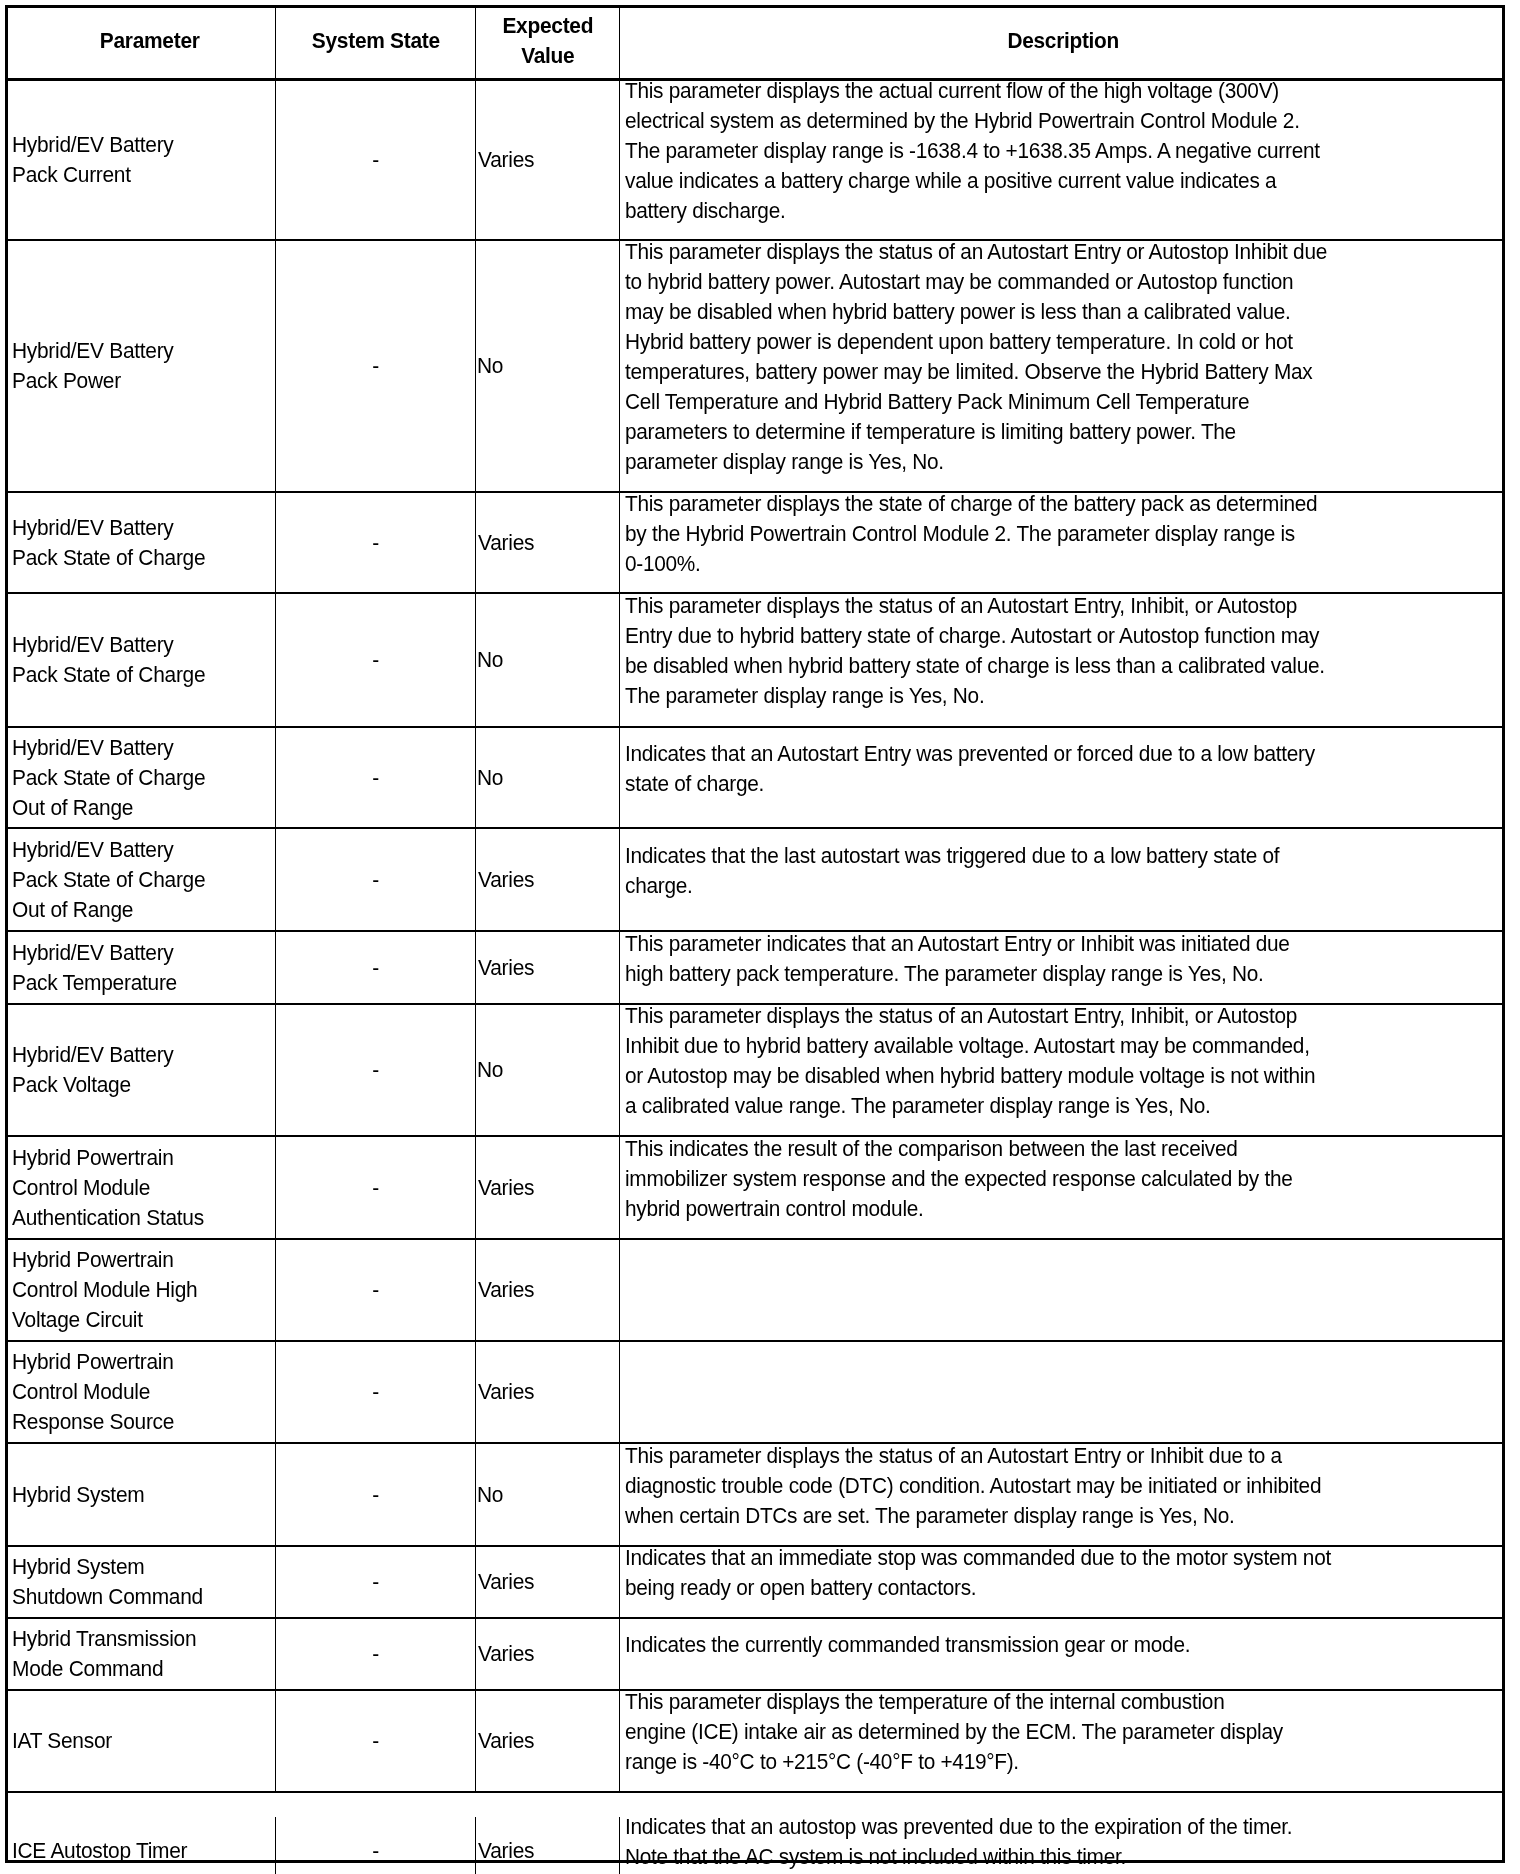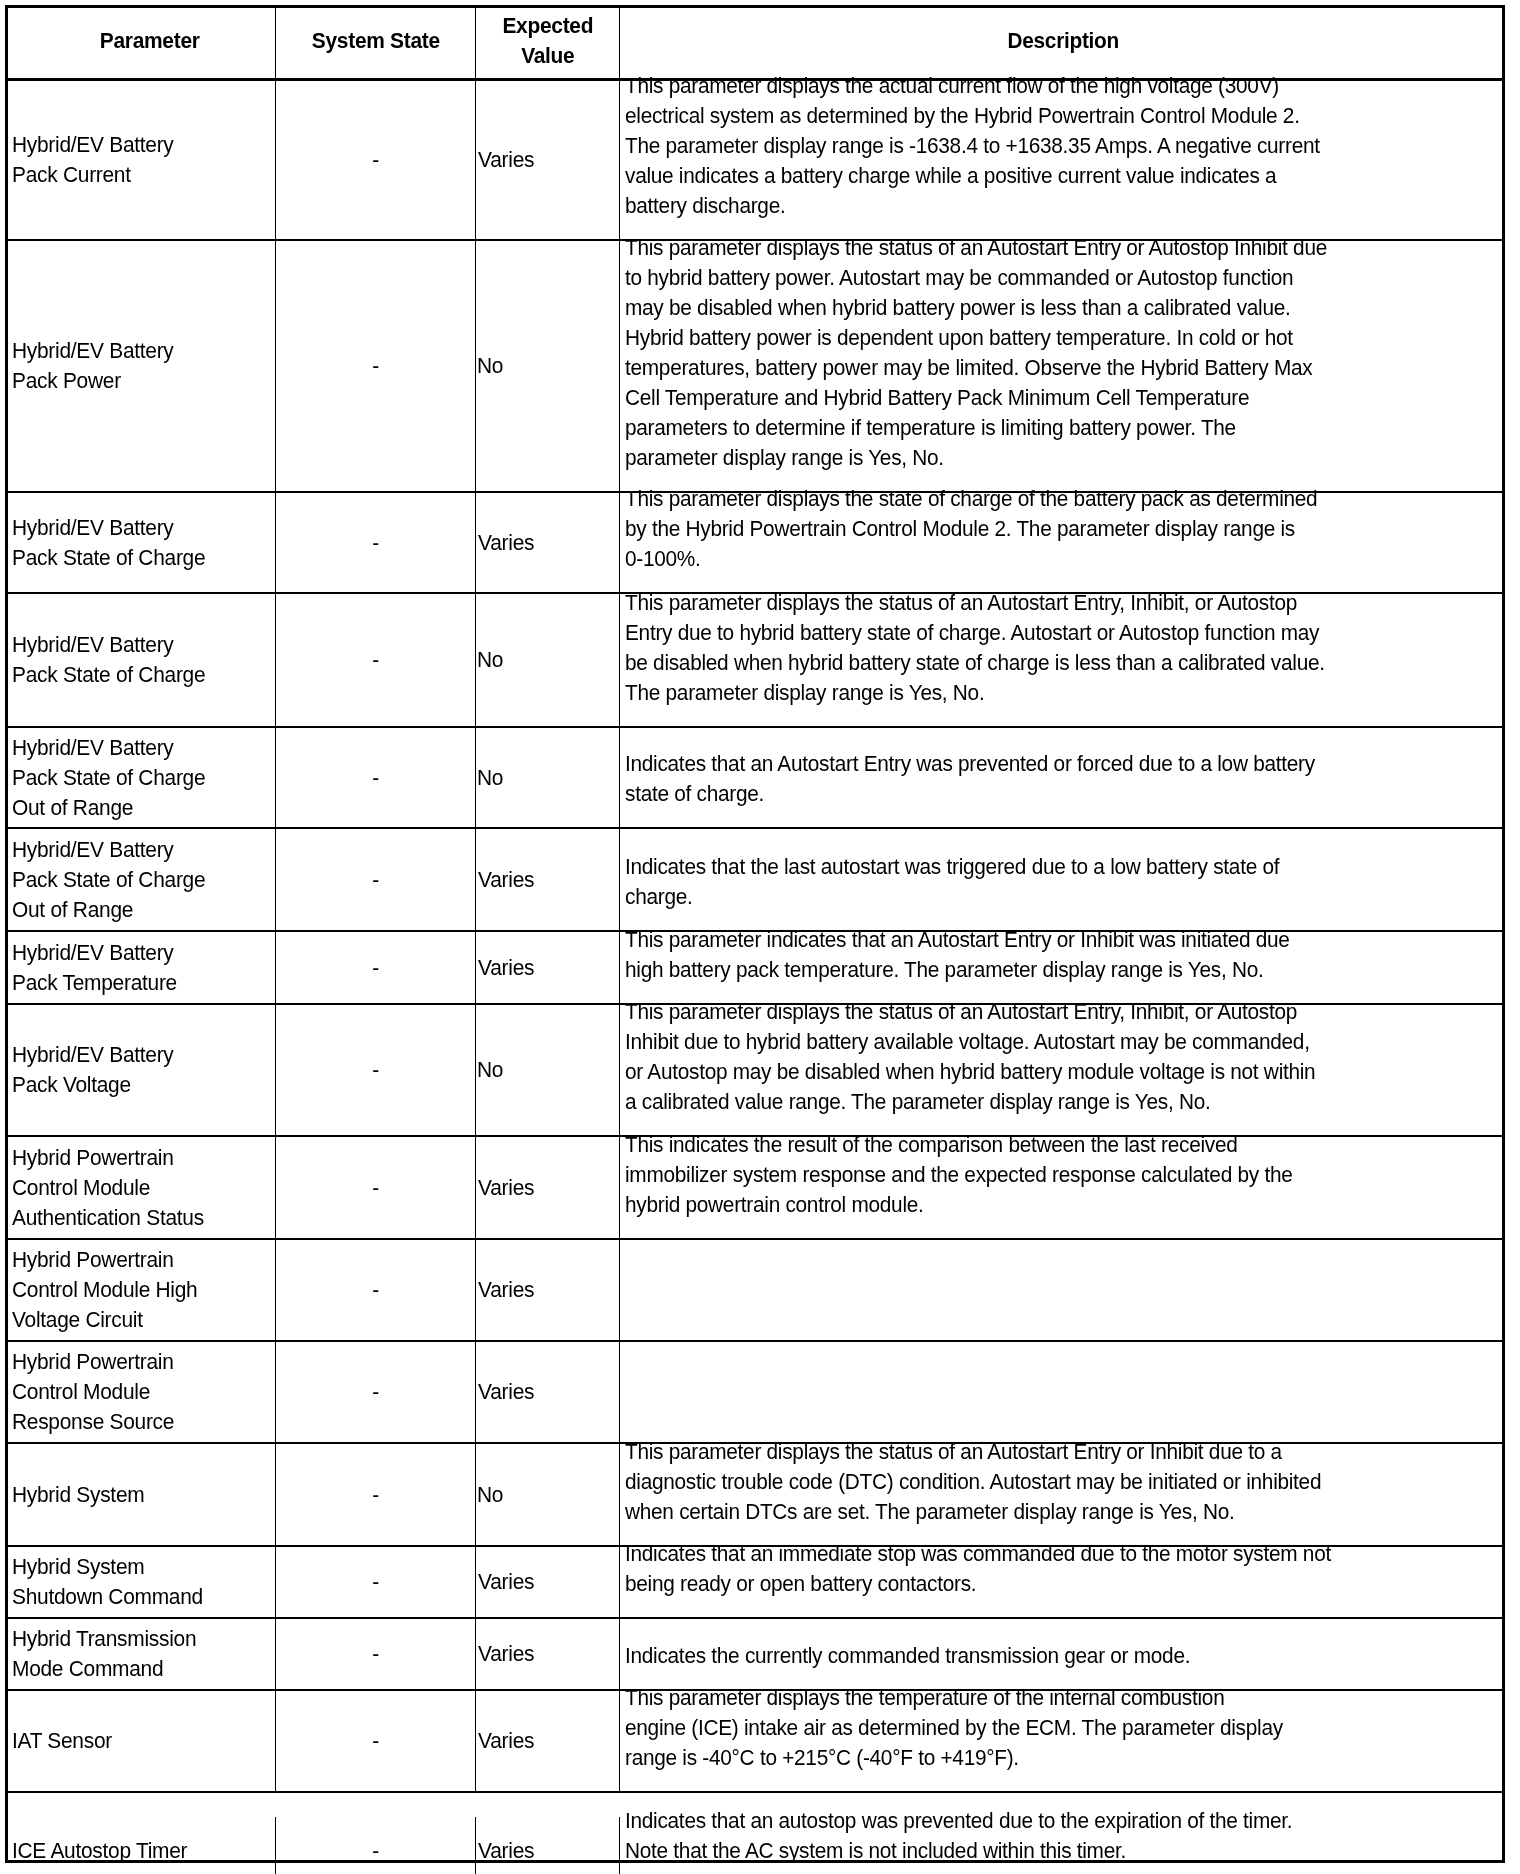--- a/index.html
+++ b/index.html
@@ -7,21 +7,21 @@
          font-family: "Liberation Sans", "DejaVu Sans", sans-serif; color: #000; }
   .tbl { position: absolute; left: 5px; top: 5px; width: 1500px; height: 1858px;
          border: 3px solid #000; box-sizing: border-box; }
   .row { position: absolute; left: 0; right: 0; border-bottom: 2px solid #000; box-sizing: border-box; }
   .row.last { border-bottom: none; }
   .hdr { border-bottom: 3px solid #000; }
   .cell { position: absolute; top: 0; bottom: 0; box-sizing: border-box; display: flex; }
   .c1 { left: 0; width: 268px; border-right: 1.5px solid #000; padding-left: 4px; align-items: center; }
   .c2 { left: 268px; width: 200px; border-right: 1.5px solid #000; justify-content: center; align-items: center; }
   .c3 { left: 468px; width: 144px; border-right: 1.5px solid #000; align-items: center; }
-  .c4 { left: 612px; right: 0; padding-left: 5px; padding-bottom: 18px; align-items: flex-end; }
+  .c4 { left: 612px; right: 0; padding-left: 5px; padding-bottom: 18px; align-items: center; }
   .txt { font-size: 22.5px; line-height: 30px; white-space: pre-line; letter-spacing: -0.3px;
          transform: scaleX(0.93); transform-origin: left center; }
   .c2 .txt, .c3 .txt { transform-origin: center center; text-align: center; }
   .c4 .txt { transform: scaleX(0.925); transform-origin: left bottom; width: 950px; }
   .hdr .cell { align-items: center; justify-content: center; padding-bottom: 4px; }
   .hdr .c1 { padding-left: 16px; }
   .hdr .txt { font-weight: bold; text-align: center; transform-origin: center bottom; }
 </style>
 </head>
 <body>

